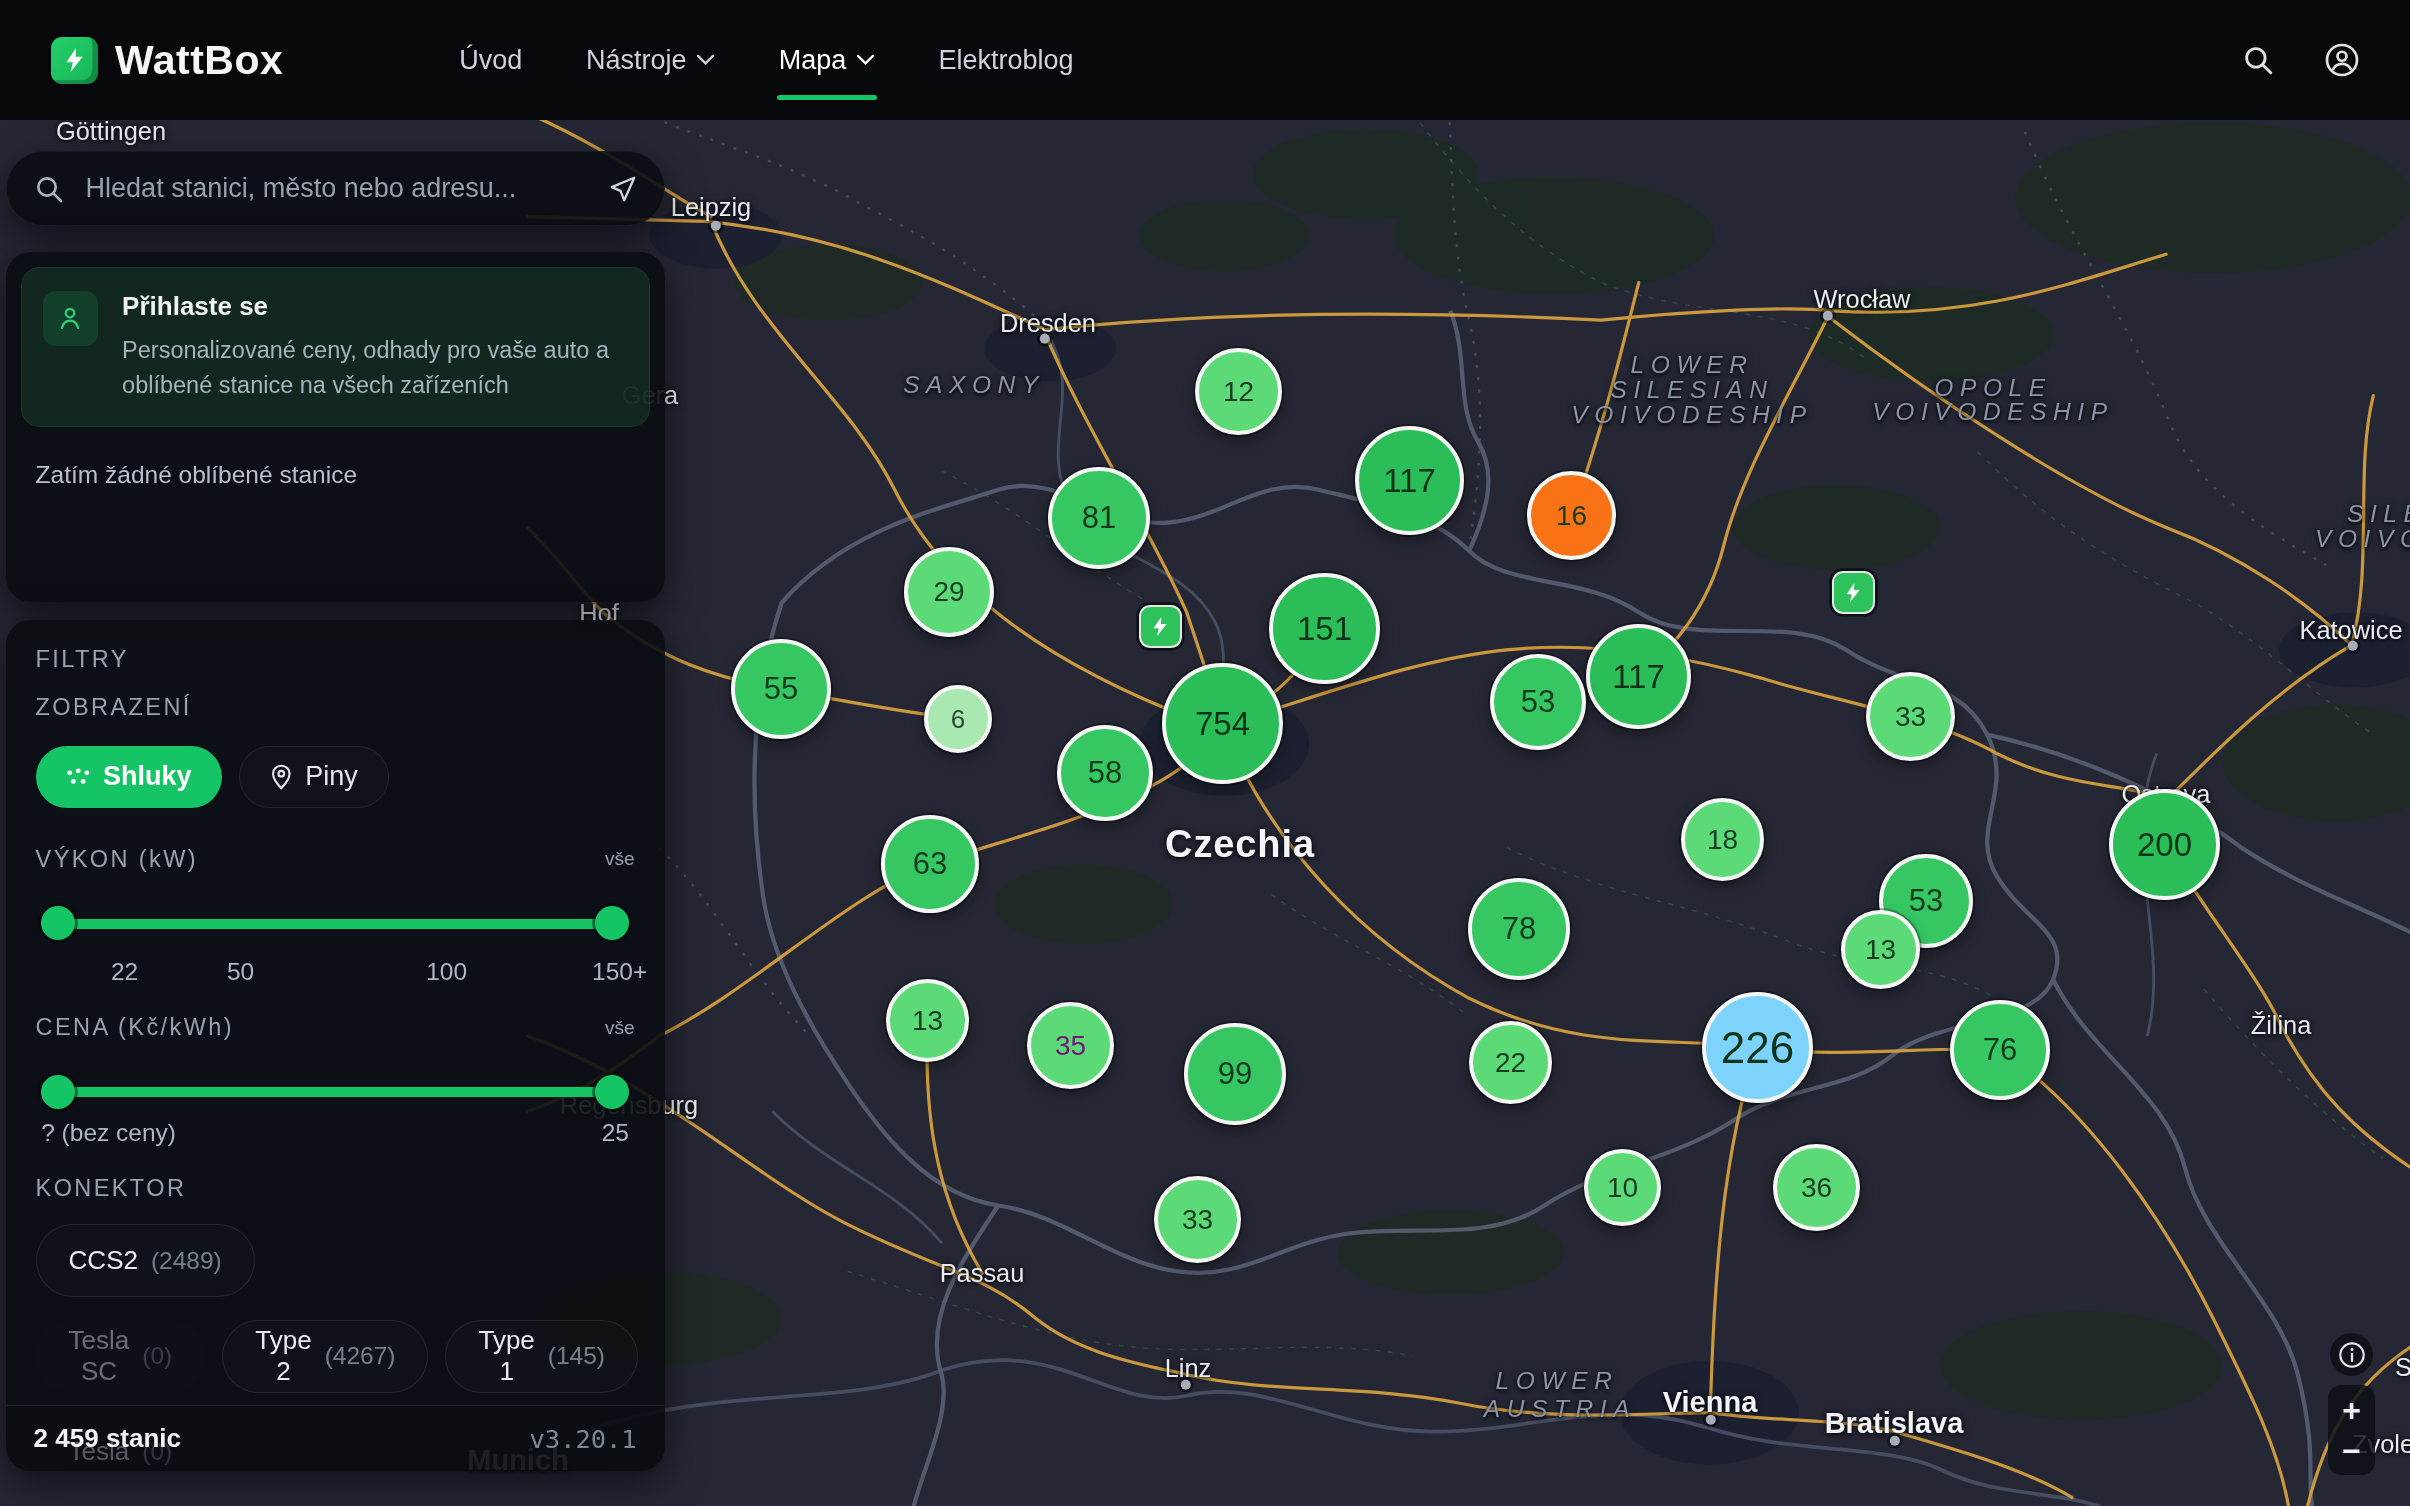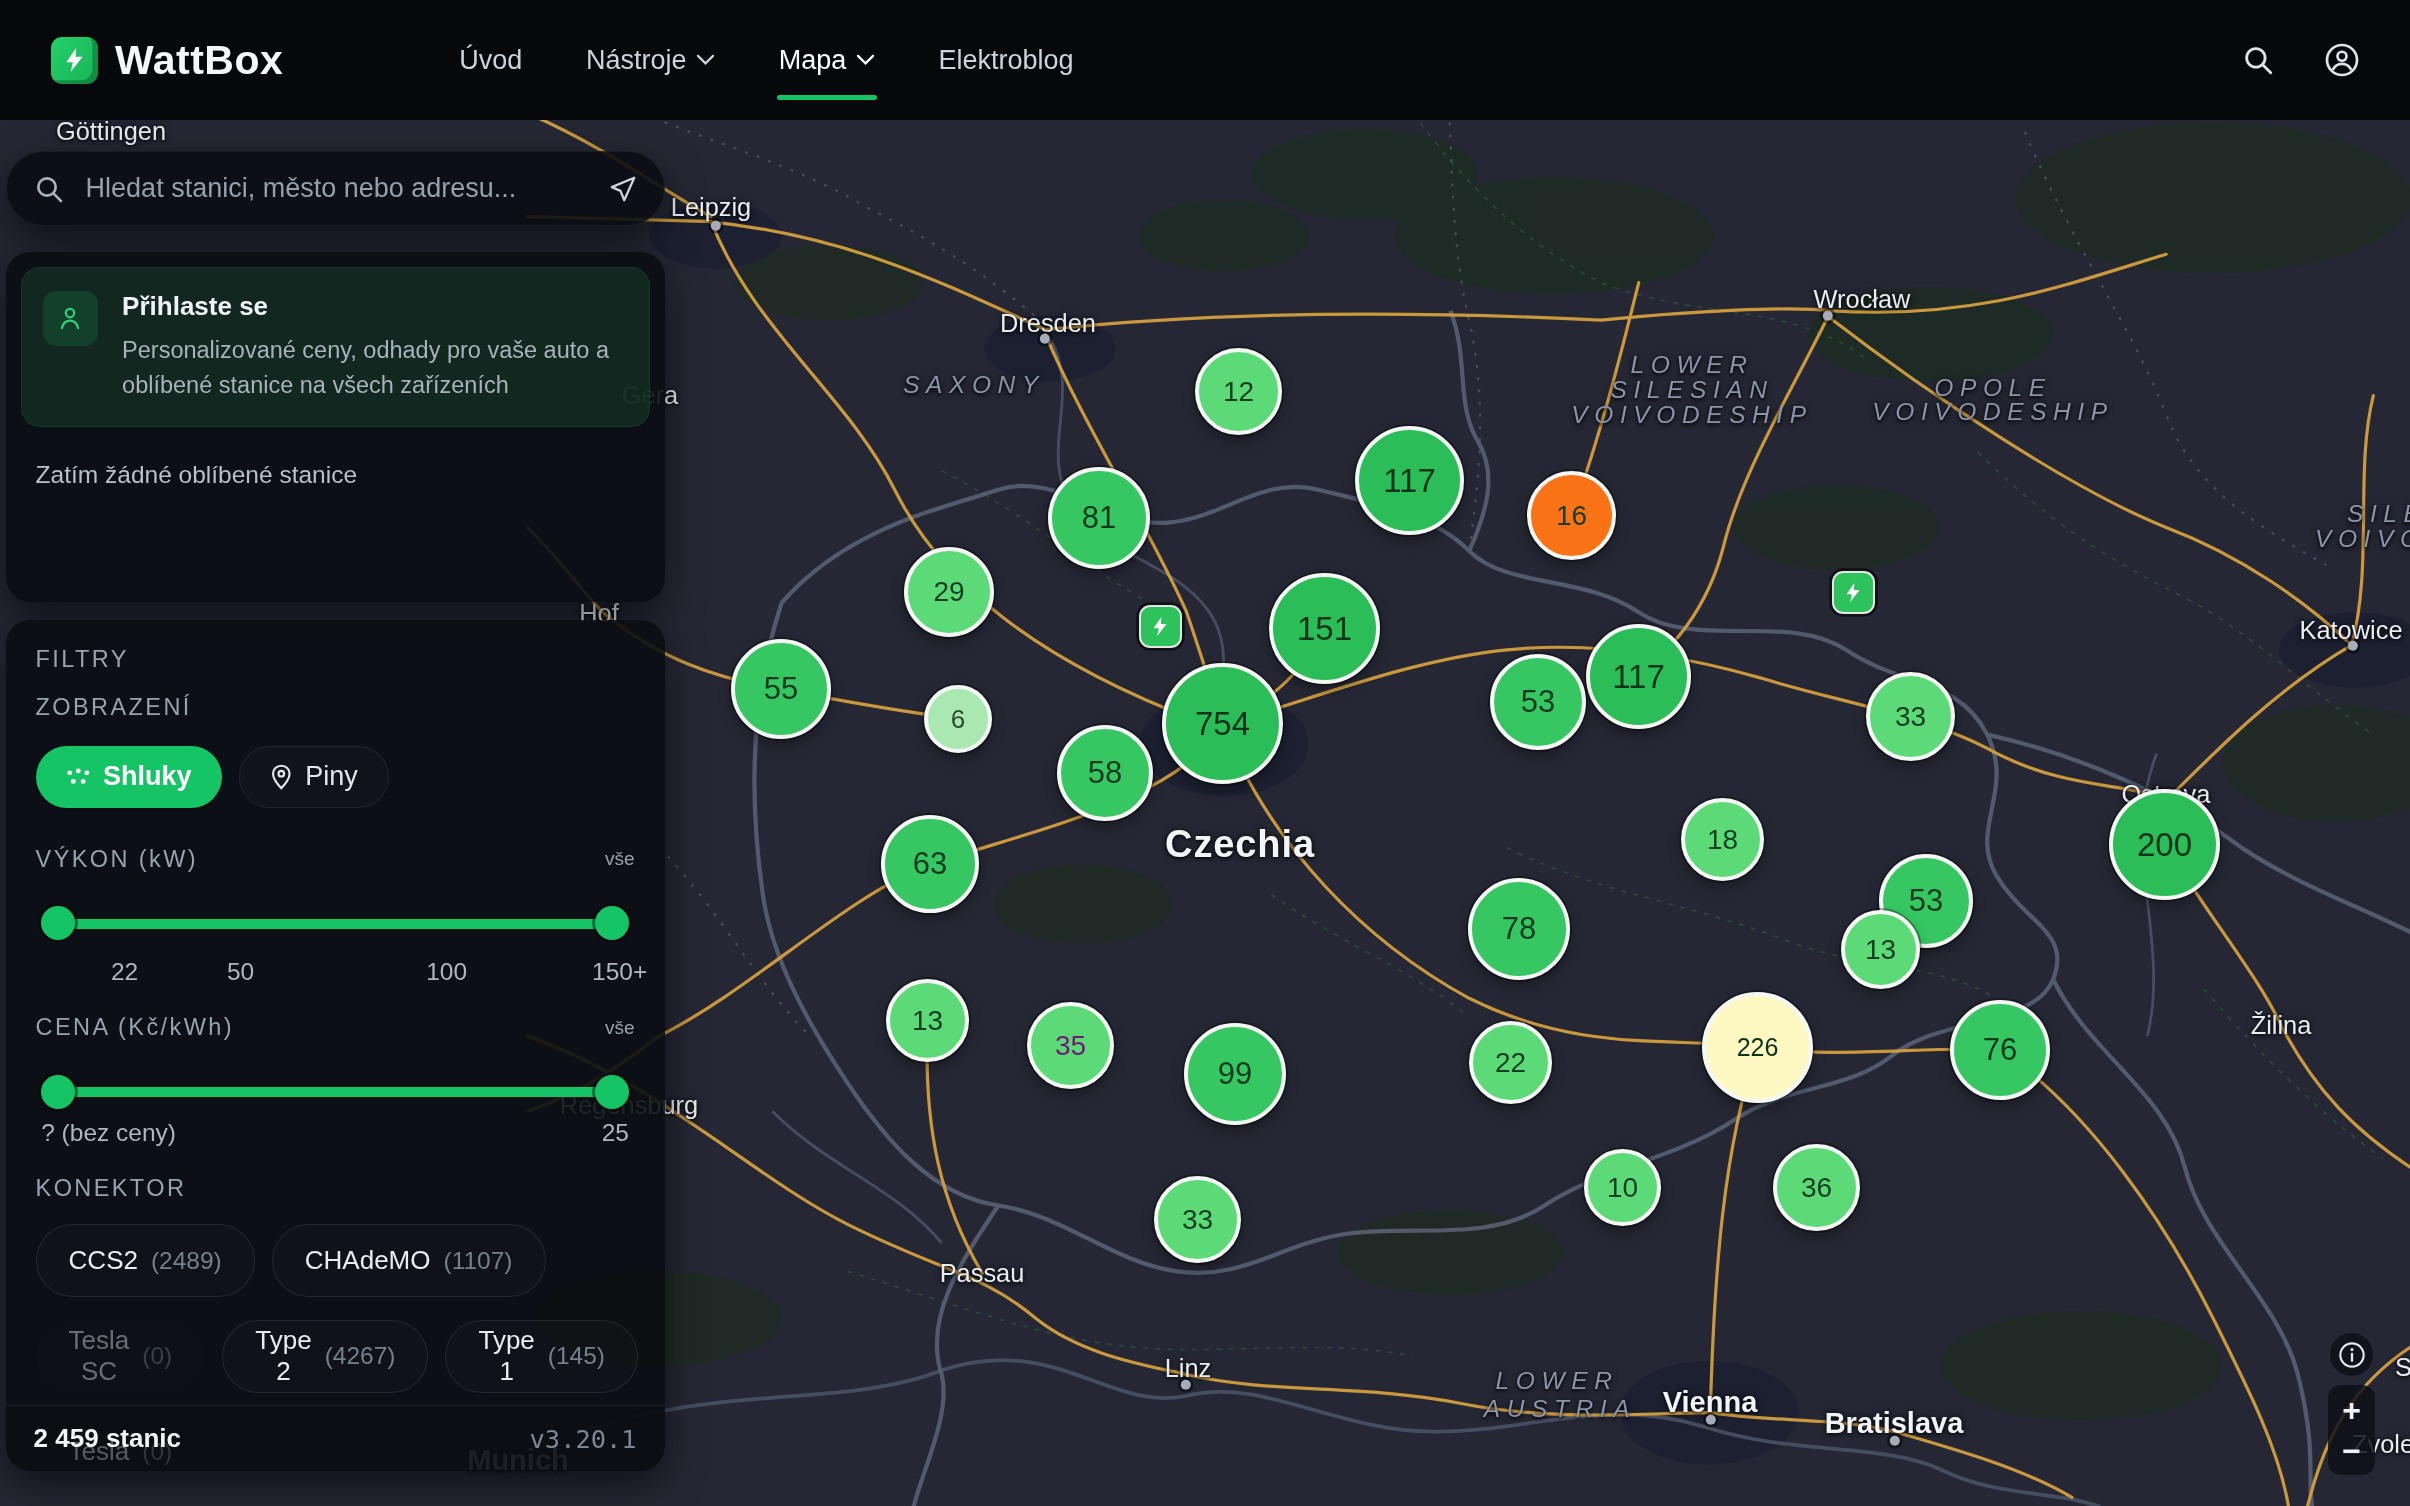--- a/index.html
+++ b/index.html
@@ -251,21 +251,21 @@
       <button class="cluster" style="left: 881px; top: 815px; width: 98px; height: 98px; background: rgb(54, 199, 99); color: rgb(16, 58, 30); font-size: 31px;">63</button>
       <button class="cluster" style="left: 1681px; top: 798px; width: 83px; height: 83px; background: rgb(92, 218, 120); color: rgb(21, 61, 34); font-size: 28px;">18</button>
       <button class="cluster" style="left: 2109px; top: 789px; width: 111px; height: 111px; background: rgb(42, 189, 88); color: rgb(13, 51, 25); font-size: 33px;">200</button>
       <button class="cluster" style="left: 1879px; top: 854px; width: 94px; height: 94px; background: rgb(54, 199, 99); color: rgb(16, 58, 30); font-size: 31px;">53</button>
       <button class="cluster" style="left: 1841px; top: 910px; width: 79px; height: 79px; background: rgb(92, 218, 120); color: rgb(21, 61, 34); font-size: 28px;">13</button>
       <button class="cluster" style="left: 1468px; top: 878px; width: 102px; height: 102px; background: rgb(54, 199, 99); color: rgb(16, 58, 30); font-size: 31px;">78</button>
       <button class="cluster" style="left: 886px; top: 979px; width: 83px; height: 83px; background: rgb(92, 218, 120); color: rgb(21, 61, 34); font-size: 28px;">13</button>
       <button class="cluster" style="left: 1027px; top: 1002px; width: 87px; height: 87px; background: rgb(92, 218, 120); color: #701a75; font-size: 28px;">35</button>
       <button class="cluster" style="left: 1184px; top: 1023px; width: 102px; height: 102px; background: rgb(54, 199, 99); color: rgb(16, 58, 30); font-size: 31px;">99</button>
       <button class="cluster" style="left: 1469px; top: 1021px; width: 83px; height: 83px; background: rgb(92, 218, 120); color: rgb(21, 61, 34); font-size: 28px;">22</button>
-      <button class="cluster" style="left: 1702px; top: 992px; width: 111px; height: 111px; background: #fef9c3; color: rgb(13, 51, 25); font-size: 25px;">226</button>
+      <button class="cluster" style="left: 1702px; top: 992px; width: 111px; height: 111px; background: #7dd3fc; color: rgb(13, 51, 25); font-size: 44px;">226</button>
       <button class="cluster" style="left: 1950px; top: 1000px; width: 100px; height: 100px; background: rgb(54, 199, 99); color: rgb(16, 58, 30); font-size: 31px;">76</button>
       <button class="cluster" style="left: 1584px; top: 1149px; width: 77px; height: 77px; background: rgb(92, 218, 120); color: rgb(21, 61, 34); font-size: 28px;">10</button>
       <button class="cluster" style="left: 1773px; top: 1144px; width: 87px; height: 87px; background: rgb(92, 218, 120); color: rgb(21, 61, 34); font-size: 28px;">36</button>
       <button class="cluster" style="left: 1154px; top: 1176px; width: 87px; height: 87px; background: rgb(92, 218, 120); color: rgb(21, 61, 34); font-size: 28px;">33</button>
       <button class="bolt-marker" style="left: 1139px; top: 605px;">
         <svg width="21" height="21" viewBox="0 0 24 24">
           <polygon points="13,1 4,14 10,14 8,23 19,9 12.5,9" fill="#ffffff"></polygon>
         </svg>
       </button>
       <button class="bolt-marker" style="left: 1832px; top: 571px;">
@@ -419,24 +419,20 @@
       <span>? (bez ceny)</span>
       <span>25</span>
     </div>
 
     <div class="section-h">KONEKTOR</div>
     <div id="chip-rows">
         <div class="chip-row">
           <button class="chip">
             <span class="c-name">CCS2</span>
             <span class="c-count">(2489)</span>
-          </button>
-          <button class="chip">
-            <span class="c-name">CHAdeMO</span>
-            <span class="c-count">(1107)</span>
           </button>
         </div>
         <div class="chip-row">
           <button class="chip dim">
             <span class="c-name">Tesla SC</span>
             <span class="c-count">(0)</span>
           </button>
           <button class="chip">
             <span class="c-name">Type 2</span>
             <span class="c-count">(4267)</span>

